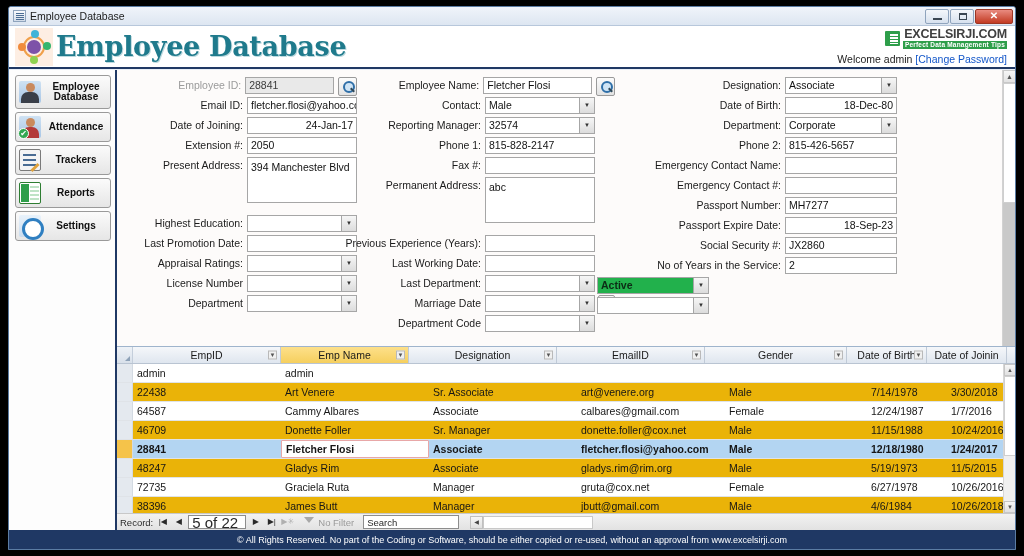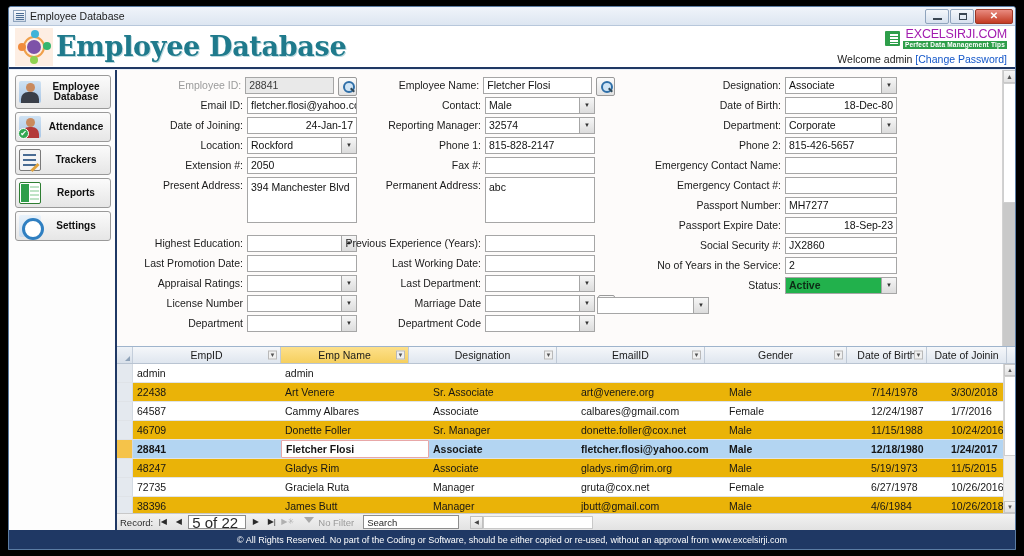--- a/index.html
+++ b/index.html
@@ -118,21 +118,21 @@
     width: 15px; height: 15px; background: #2e9e4a;
     position: relative; border-radius: 1px;
   }
   .es-ico:after {
     content: ""; position: absolute; left: 5px; top: 2px;
     width: 8px; height: 11px; background: #fff;
     background-image: repeating-linear-gradient(to bottom,#2e9e4a 0 1px,#fff 1px 3px);
   }
   .es-wrap { line-height: 1; }
   .es-name {
-    font-size: 12.5px; font-weight: normal; color: #a21caf;
+    font-size: 12.5px; font-weight: bold; color: #404040;
     letter-spacing: -0.2px;
   }
   .es-tag {
     font-size: 6.5px; color: #ffffff; background: #2e9e4a;
     letter-spacing: 0.2px; padding: 1px 2px; font-weight: bold;
     display: block; text-align: center;
   }
   .welcome {
     font-size: 10.5px; color: #222; margin-top: 4px;
   }
@@ -567,27 +567,20 @@
               </div>
             <div class="frow">
                 <div class="flabel" style="width:130px">Email ID:</div>
                 <div class="fctl" style="width:110px">fletcher.flosi@yahoo.co</div>
               </div>
             <div class="frow">
                 <div class="flabel" style="width:130px">Date of Joining:</div>
                 <div class="fctl num" style="width:110px">24-Jan-17</div>
               </div>
             <div class="frow">
-                <div class="flabel" style="width:130px">Location:</div>
-                <div class="fctl combo" style="width:110px">
-                  <span>Rockford</span>
-                  <span class="arw">▼</span>
-                </div>
-              </div>
-            <div class="frow">
                 <div class="flabel" style="width:130px">Extension #:</div>
                 <div class="fctl" style="width:110px">2050</div>
               </div>
             <div class="frow" style="height:46px">
                 <div class="flabel" style="width:130px">Present Address:</div>
                 <div class="fctl area" style="width:110px">394 Manchester Blvd</div>
               </div>
             <div class="frow" style="margin-top:12px">
                 <div class="flabel" style="width:130px">Highest Education:</div>
                 <div class="fctl combo" style="width:110px">
@@ -727,21 +720,20 @@
               </div>
             <div class="frow">
                 <div class="flabel" style="width:188px">Social Security #:</div>
                 <div class="fctl" style="width:112px">JX2860</div>
               </div>
             <div class="frow">
                 <div class="flabel" style="width:188px">No of Years in the Service:</div>
                 <div class="fctl" style="width:112px">2</div>
               </div>
             <div class="frow">
-                <div class="flabel" style="width:188px">Status:</div>
                 <div class="fctl combo green" style="width:112px">
                   <span>Active</span>
                   <span class="arw">▼</span>
                 </div>
               </div>
             <div class="frow">
                 <div class="fctl combo" style="width:112px">
                   <span></span>
                   <span class="arw">▼</span>
                 </div>

